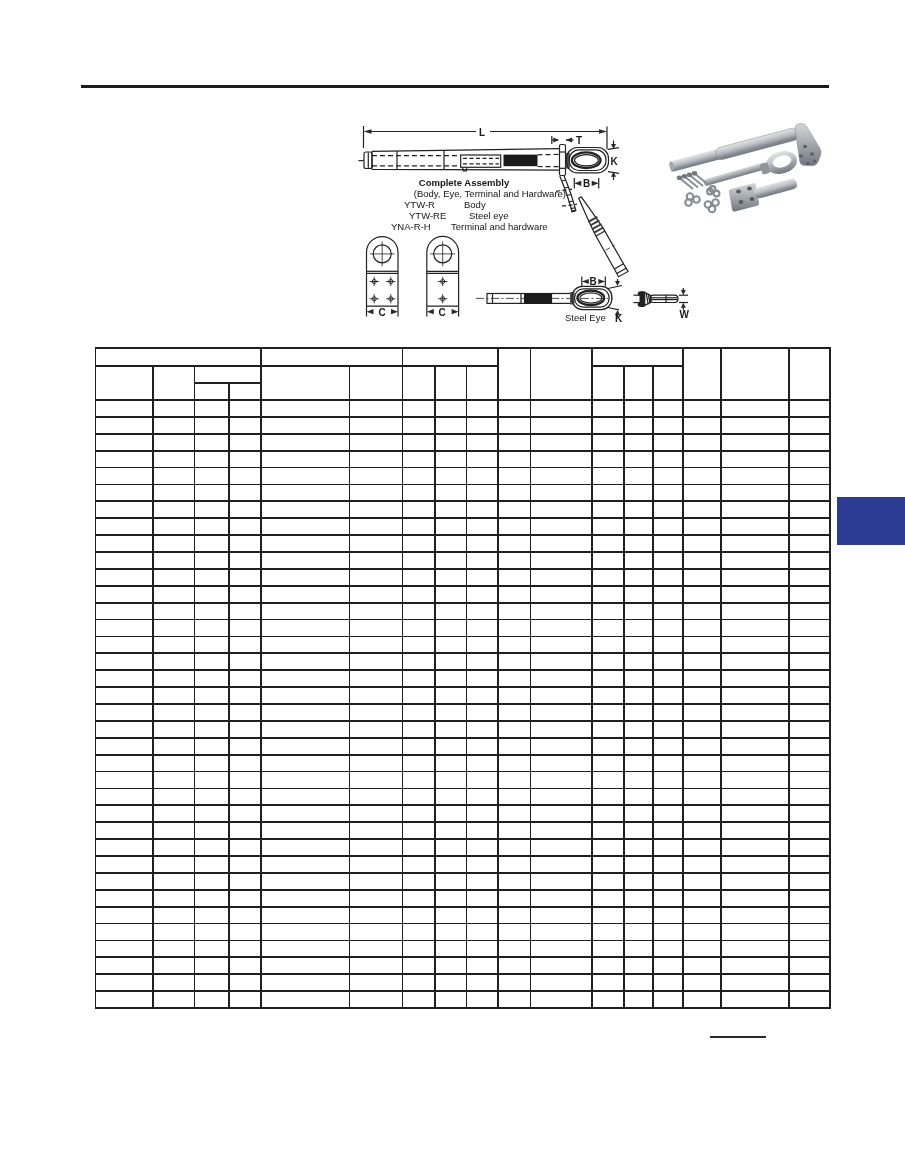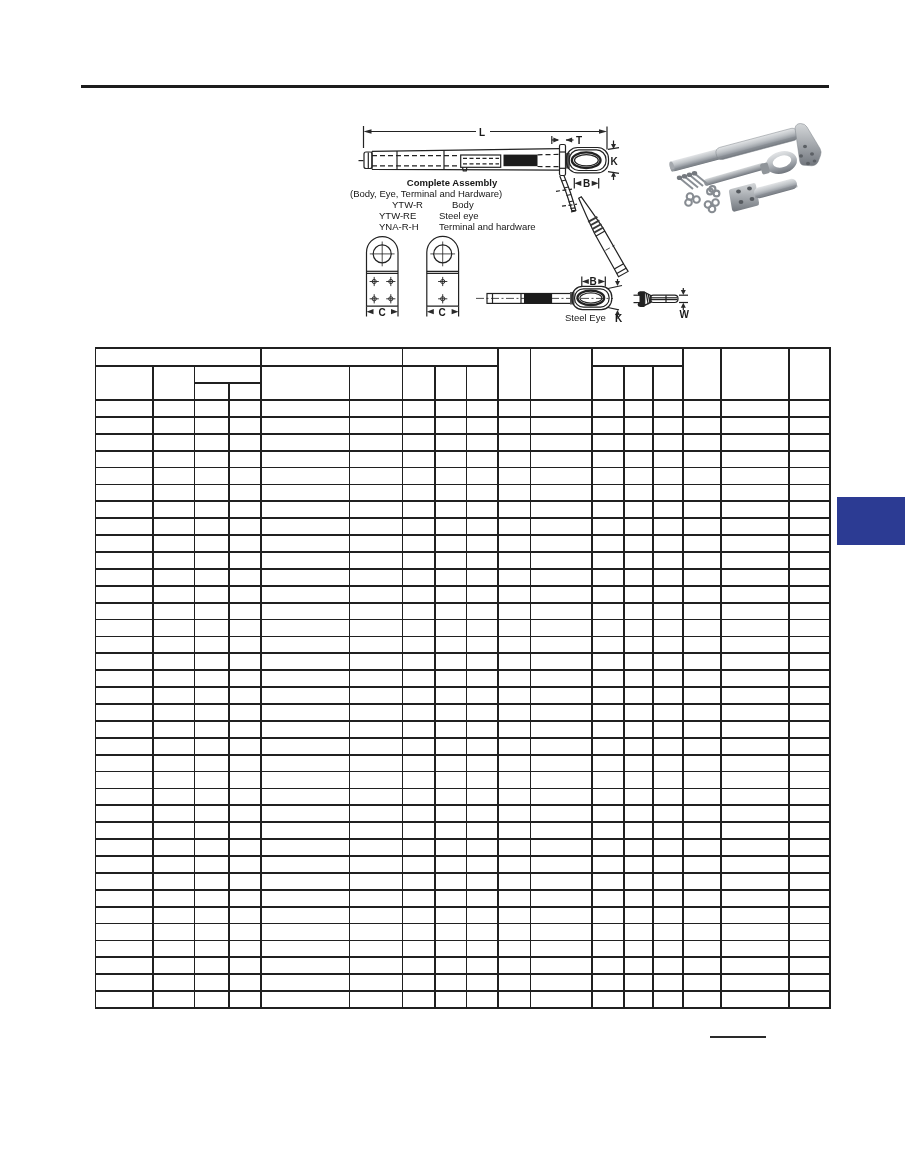--- a/index.html
+++ b/index.html
@@ -274,29 +274,29 @@
     <line x1="683.3" y1="288" x2="683.3" y2="292"></line>
     <path d="M683.3 295 l-2.5 -5 h5 z" fill="#2a2a2a" stroke="none"></path>
     <line x1="683.3" y1="310" x2="683.3" y2="306"></line>
     <path d="M683.3 302.8 l-2.5 5 h5 z" fill="#2a2a2a" stroke="none"></path>
   </g>
 
   <text x="679.5" y="317.5" font-size="10" font-weight="bold" fill="#1a1a1a" stroke="none">W</text>
 </g>
 </svg>
 
-<div class="abs" style="left:350px;top:178px;width:210px;font-size:9.5px;color:#161616;line-height:10.9px;">
+<div class="abs" style="left:362px;top:178px;width:210px;font-size:9.5px;color:#161616;line-height:10.9px;">
 
   <div style="text-align:center;font-weight:bold;width:204px;">Complete Assembly</div>
 
-  <div style="width:204px;text-align:left;">(Body, Eye, Terminal and Hardware)</div>
+  <div style="width:204px;text-align:right;">(Body, Eye, Terminal and Hardware)</div>
 
   <div style="margin-left:42px;"><span style="display:inline-block;width:60px;">YTW-R</span>Body</div>
 
-  <div style="margin-left:29px;"><span style="display:inline-block;width:60px;">YTW-RE</span>Steel eye</div>
+  <div style="margin-left:47px;"><span style="display:inline-block;width:60px;">YTW-RE</span>Steel eye</div>
 
   <div style="margin-left:29px;"><span style="display:inline-block;width:60px;">YNA-R-H</span>Terminal and hardware</div>
 </div>
 
 <svg class="abs" style="left:655px;top:100px;" width="235" height="140" viewBox="655 100 235 140">
   <defs>
     <linearGradient id="met1" x1="0" y1="0" x2="0" y2="1">
       <stop offset="0" stop-color="#e3e5e7"></stop>
         <stop offset="0.4" stop-color="#bfc3c7"></stop>
       <stop offset="0.75" stop-color="#90959c"></stop>

